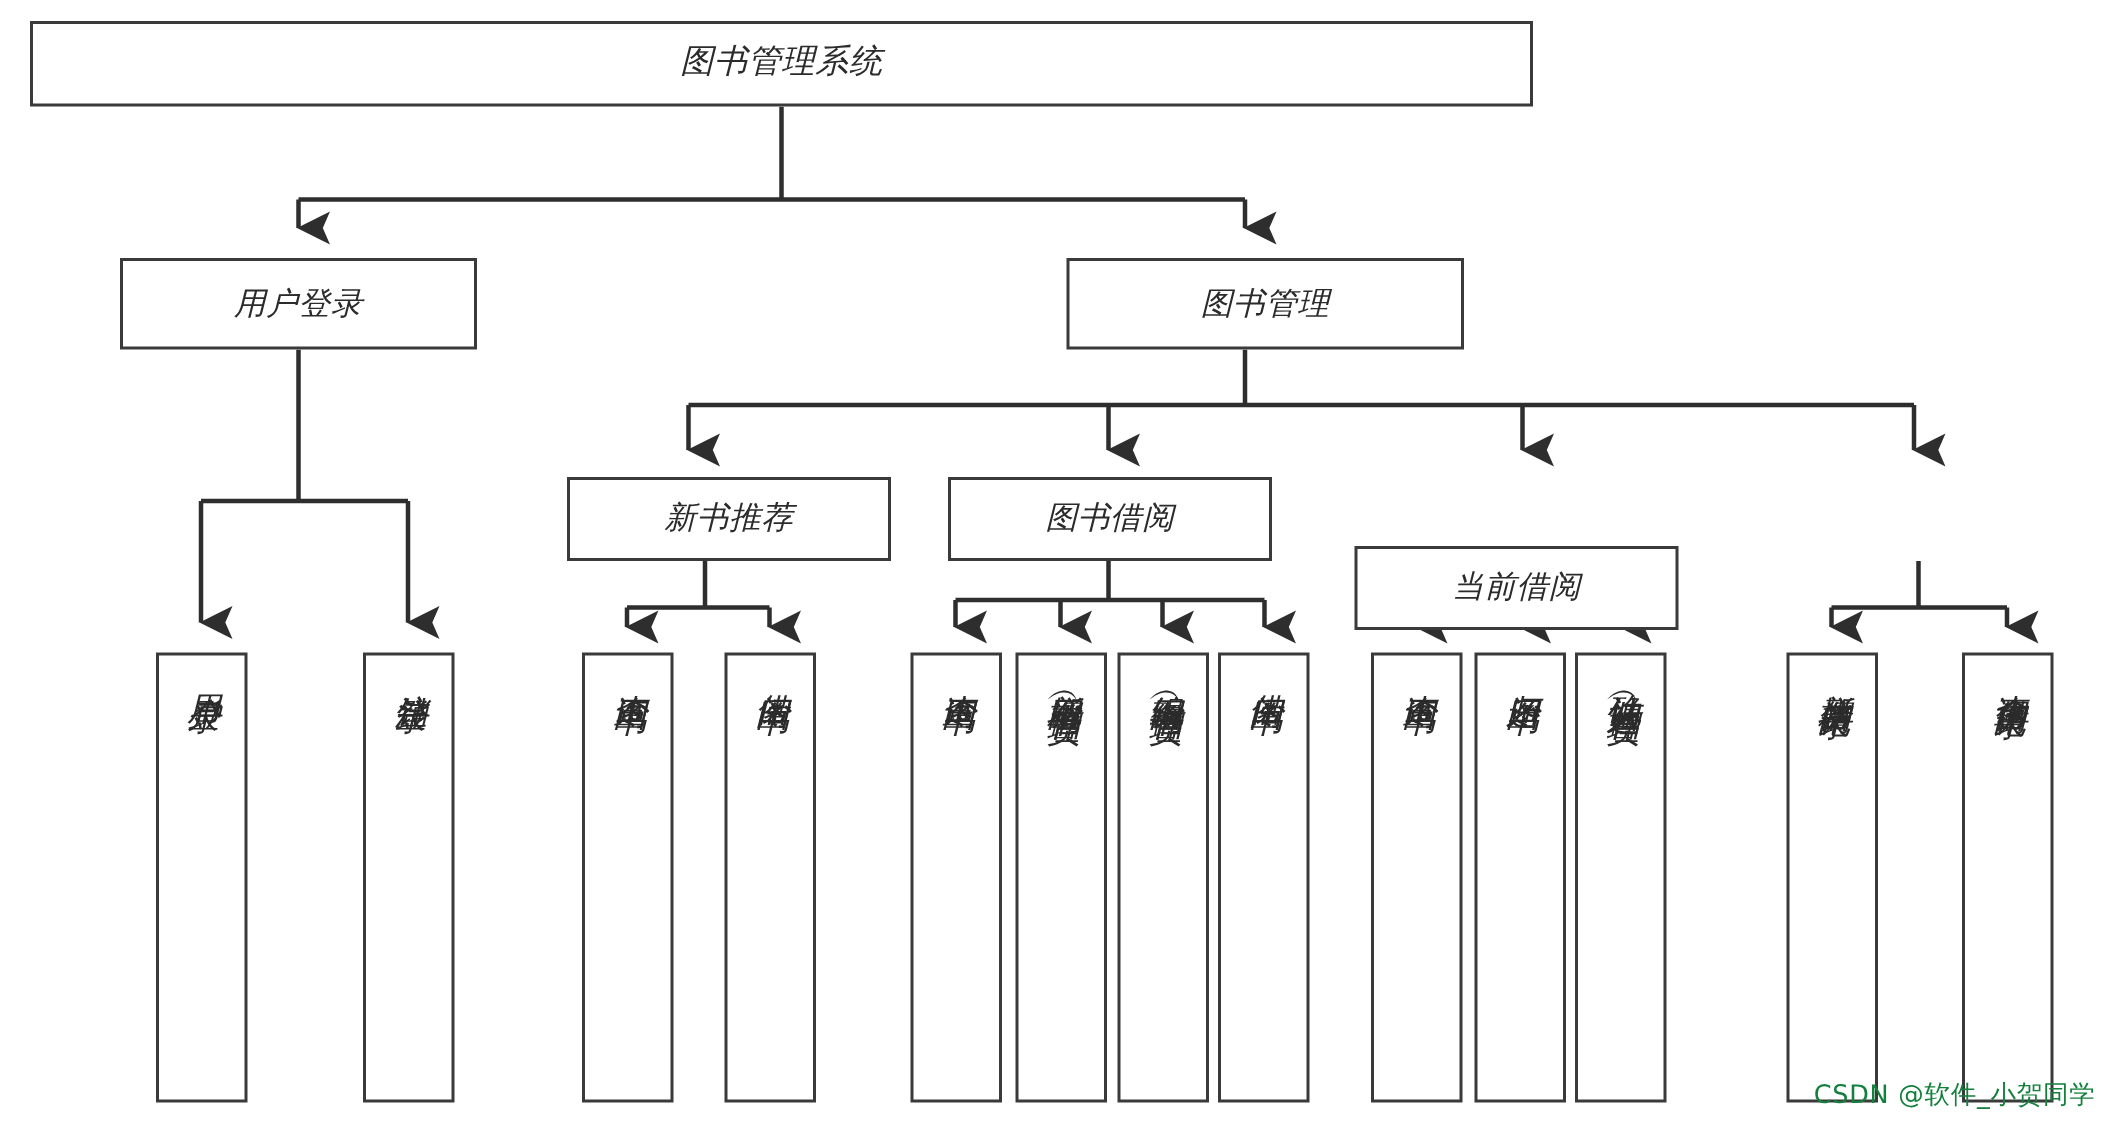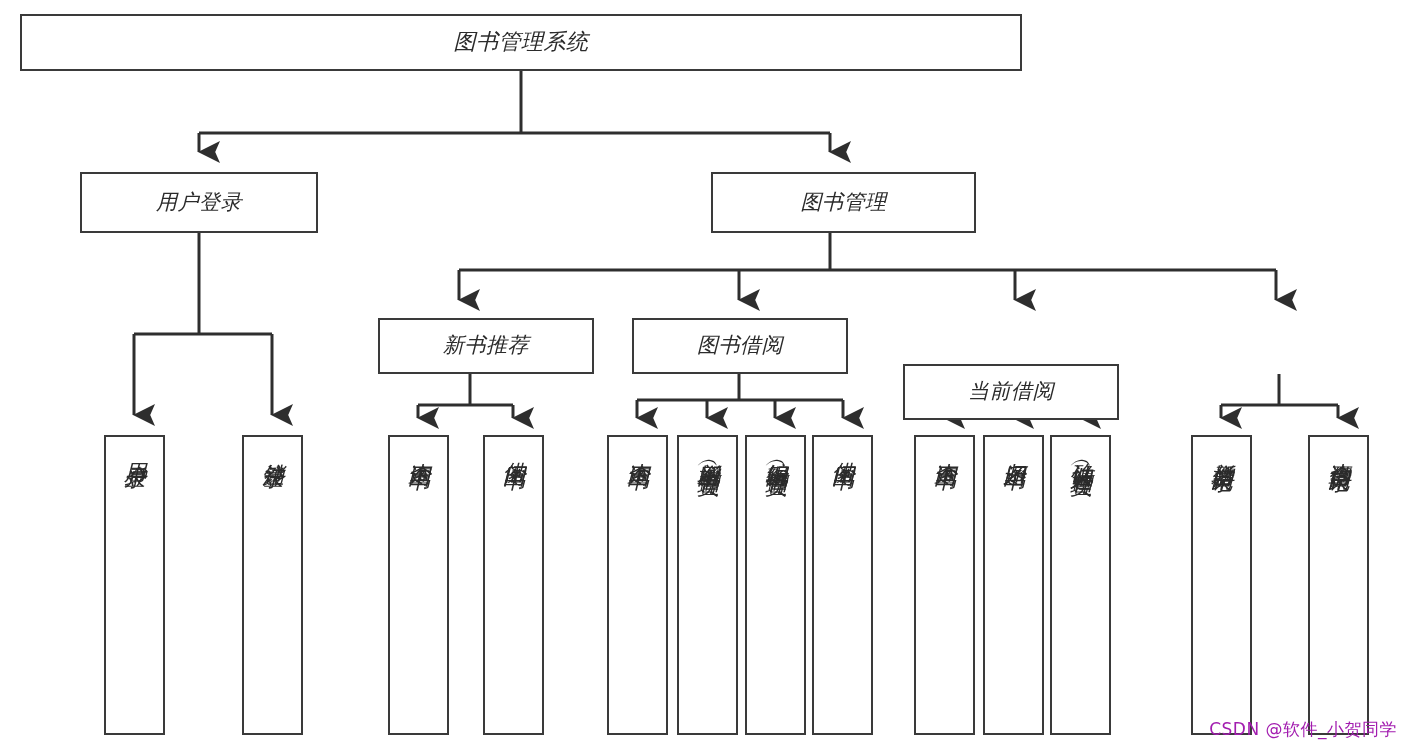--- a/index.html
+++ b/index.html
@@ -62,21 +62,21 @@
     line-height: 1.22;
     letter-spacing: 2px;
     white-space: nowrap;
     margin: 0 auto;
   }
   .watermark {
     position: absolute;
     right: 8px;
     bottom: 6px;
     font-size: 17px;
-    color: #a21caf;
+    color: #15803d;
     white-space: nowrap;
     letter-spacing: 0.5px;
   }
 </style>
 </head>
 <body>
 
 <div id="diagram-root">
 
   <svg class="edges" viewBox="0 0 1405 747">

